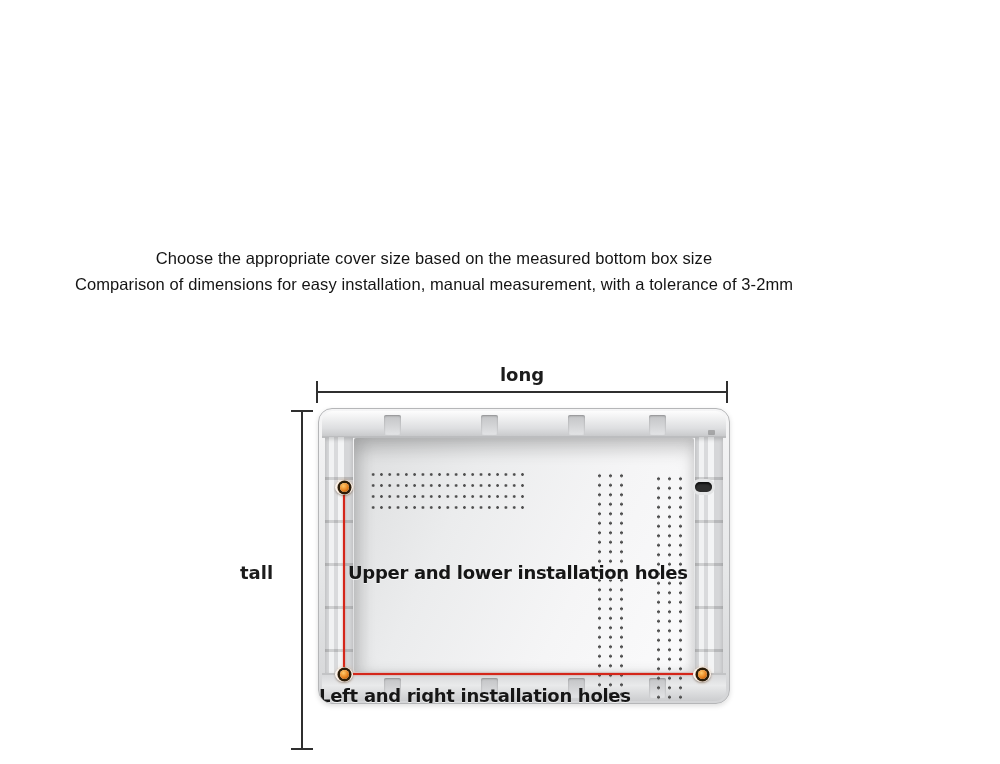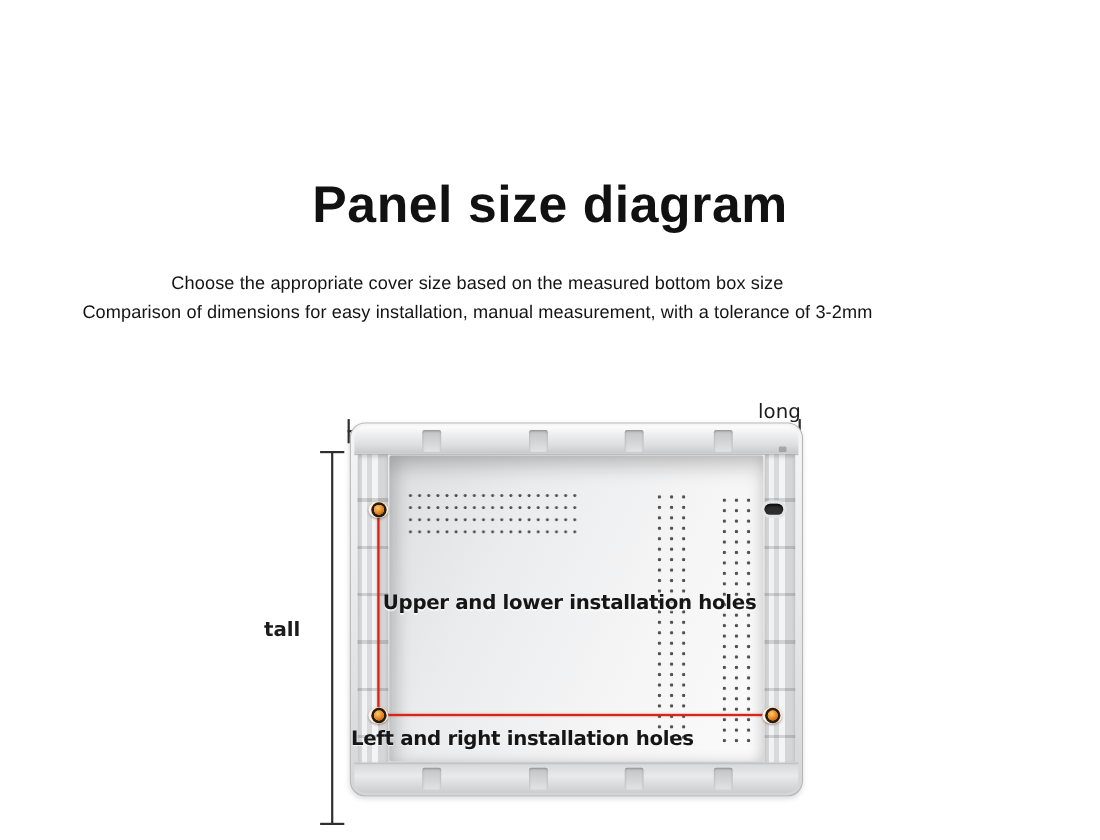--- a/index.html
+++ b/index.html
@@ -13,36 +13,36 @@
     text-align:center; font-size:47px; font-weight:700; color:#111;
     letter-spacing:0.5px;
   }
   .subtitle { position:absolute; left:0; top:245px; width:868px; text-align:center; }
   .subtitle p { font-size:16.5px; line-height:26px; color:#141414; font-weight:500; letter-spacing:0.1px; }
 
   
   .dim { position:absolute; }
   .dim .bar { position:absolute; background:var(--measure-line,#2f2f2f); }
   .dim-long { left:316px; top:364px; width:412px; height:42px; }
-  .dim-long .label { position:absolute; left:0; top:0; width:100%; text-align:right;
-    font-family:"DejaVu Sans", sans-serif; font-size:18px; font-weight:400; color:#1c1c1c; }
+  .dim-long .label { position:absolute; left:0; top:0; width:100%; text-align:center;
+    font-family:"DejaVu Sans", sans-serif; font-size:18px; font-weight:700; color:#1c1c1c; }
   .dim-long .line  { left:0; top:27px; width:412px; height:2px; }
   .dim-long .tick-l { left:0;   top:17px; width:2px; height:22px; }
   .dim-long .tick-r { right:0;  top:17px; width:2px; height:22px; }
 
   .dim-tall { left:240px; top:405px; width:75px; height:350px; }
   .dim-tall .label { position:absolute; left:0; top:157px; width:50px; text-align:left;
     font-family:"DejaVu Sans", sans-serif; font-size:18px; font-weight:700; color:#1c1c1c; }
   .dim-tall .line   { left:61px; top:5px;  width:2px; height:340px; }
   .dim-tall .tick-t { left:51px; top:5px;  width:22px; height:2px; }
   .dim-tall .tick-b { left:51px; top:343px; width:22px; height:2px; }
 
   
   .panel {
-    position:absolute; left:318px; top:384px; width:412px; height:340px;
+    position:absolute; left:318px; top:408px; width:412px; height:296px;
     border-radius:14px; border:1px solid var(--panel-edge,#b5b6b8);
     background:linear-gradient(180deg,#f5f5f6,var(--panel-face,#e6e7e8) 55%,#d4d5d7);
     box-shadow:0 2px 5px rgba(0,0,0,0.13);
     overflow:hidden;
   }
   .tab-strip { position:absolute; left:3px; right:3px; }
   .tab-strip.top {
     top:2px; height:27px; border-radius:11px 11px 0 0;
     background:linear-gradient(180deg,#fdfdfd,#dddee0 70%,#c9cacc);
     border-bottom:2px solid #bcbdbf;
@@ -113,21 +113,20 @@
     font-weight:700; color:#161616; letter-spacing:-0.3px;
     text-shadow:0 1px 0 rgba(255,255,255,0.65); white-space:nowrap; }
   .annot.upper { left:29px; top:153px; font-size:18px; }
   .annot.lower { left:0; right:0; top:276px; text-align:left; font-size:18px; }
 </style>
 </head>
 <body>
 
 <div class="stage">
 
-  <div class="title">Panel size diagram</div>
 
   <div class="subtitle">
     <p>Choose the appropriate cover size based on the measured bottom box size</p>
     <p>Comparison of dimensions for easy installation, manual measurement, with a tolerance of 3-2mm</p>
   </div>
 
   <div class="dim dim-long">
     <div class="label">long</div>
     <div class="bar line"></div>
     <div class="bar tick-l"></div>

